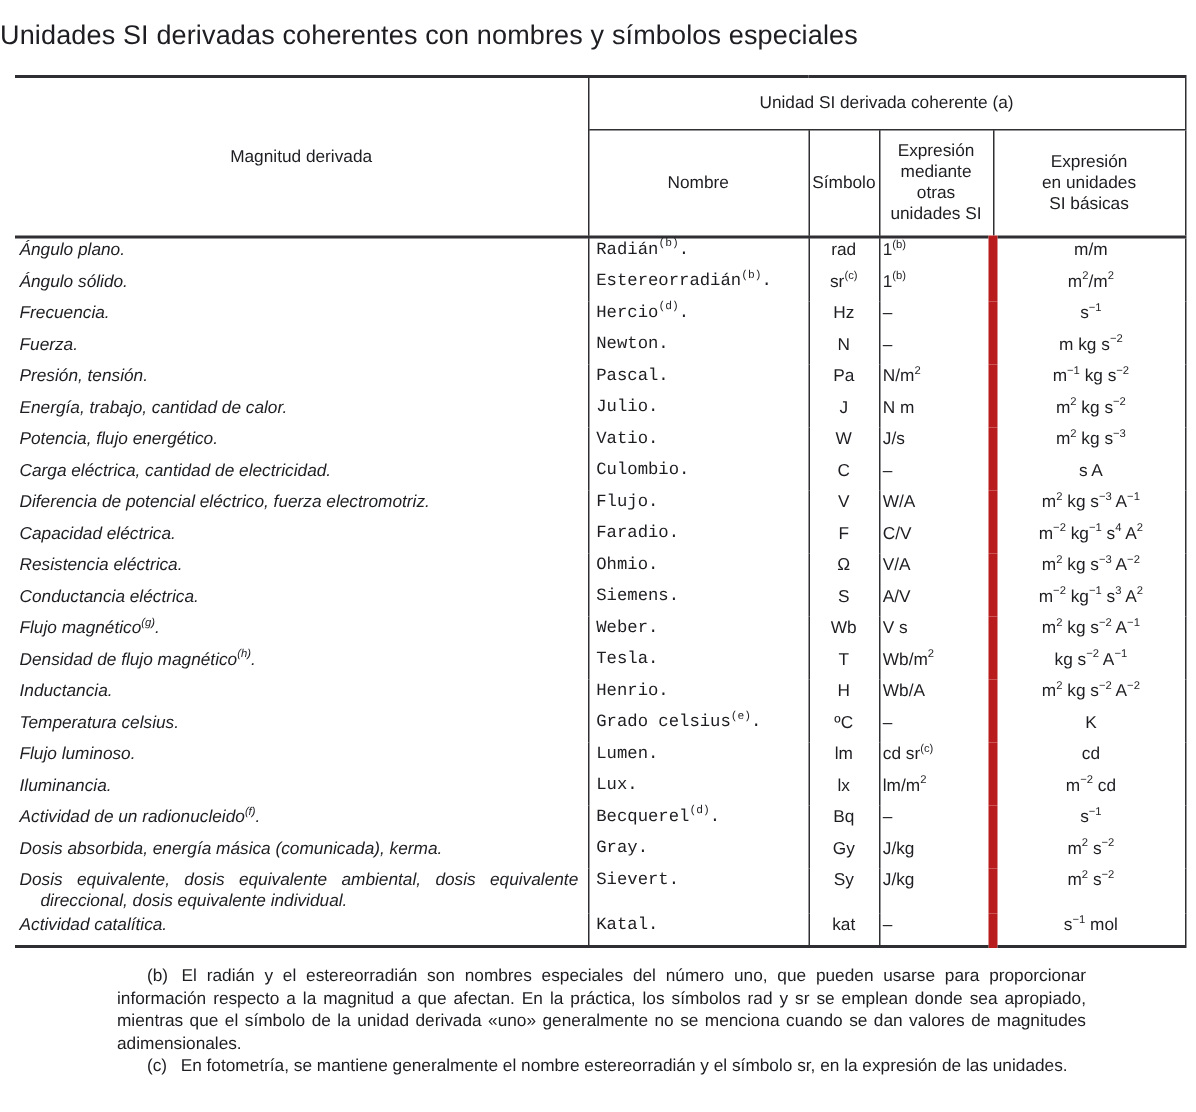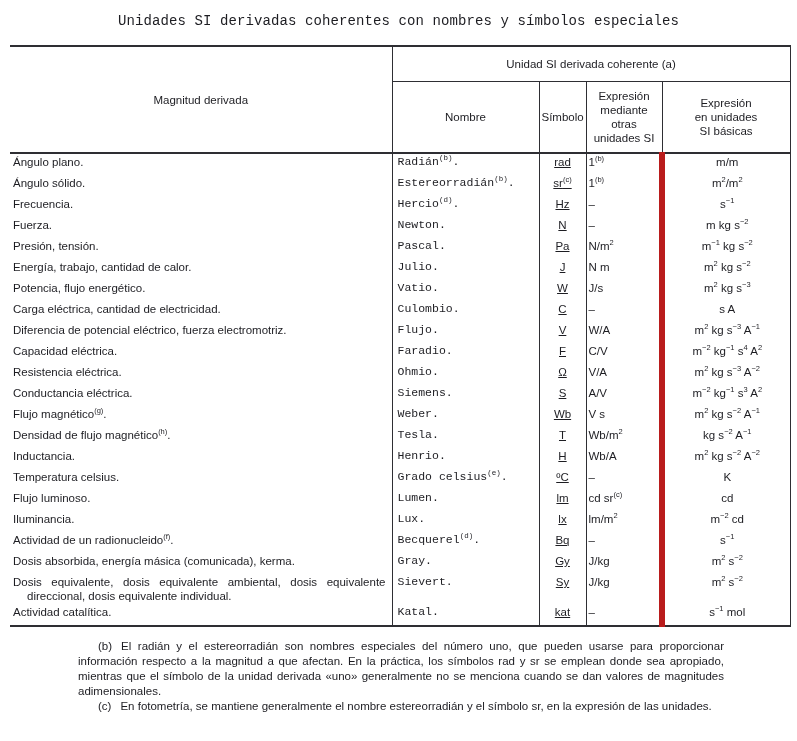--- a/index.html
+++ b/index.html
@@ -5,25 +5,24 @@
   html, body {
     margin: 0;
     padding: 0;
     background: #ffffff;
     color: #1d1d22;
     font-family: "Liberation Sans", sans-serif;
   }
   body { width: 797px; min-height: 741px; }
 
   .doc-title {
-    text-align: center;
-    font-size: 14px;
+    text-align: left;
+    font-size: 18px;
     padding-top: 13px;
     letter-spacing: 0.1px;
-    font-family: Liberation Mono, monospace;
   }
 
   table.si-table {
     border-collapse: collapse;
     table-layout: fixed;
     width: 780px;
     margin: 16px 0 0 10px;
     border-top: 2px solid #2e2e33;
     border-bottom: 2px solid #2e2e33;
     border-right: 1px solid #2e2e33;
@@ -48,24 +47,24 @@
   th.h-group { height: 30px; border-bottom: 1px solid #2e2e33; }
   th.h-sub   { height: 66px; border-left: 1px solid #2e2e33; white-space: pre-line; }
   th.h-sub:first-child { border-left: none; }
 
   .si-table td {
     height: 19px;
     padding: 1px 2px;
     line-height: 14px;
     vertical-align: top;
   }
-  td.mag { text-align: justify; padding-left: 3px; padding-right: 6px; }
+  td.mag { text-align: justify; padding-left: 3px; padding-right: 6px; font-style: italic; }
   td.mag .hang { padding-left: 14px; text-indent: -14px; }
   td.nombre  { padding-left: 5px; border-left: 1px solid #2e2e33; font-family: Liberation Mono, monospace; }
-  td.sym     { text-align: center; border-left: 1px solid #2e2e33; text-decoration: underline; }
+  td.sym     { text-align: center; border-left: 1px solid #2e2e33; }
   td.otras   { border-left: 1px solid #2e2e33; }
   td.basicas { text-align: center; border-left: 6px solid #b91c1c; }
 
   sup { font-size: 7.5px; line-height: 0; vertical-align: super; letter-spacing: 0; }
 
   .footnotes {
     margin: 12px 0 0 78px;
     width: 646px;
   }
   .footnote {

